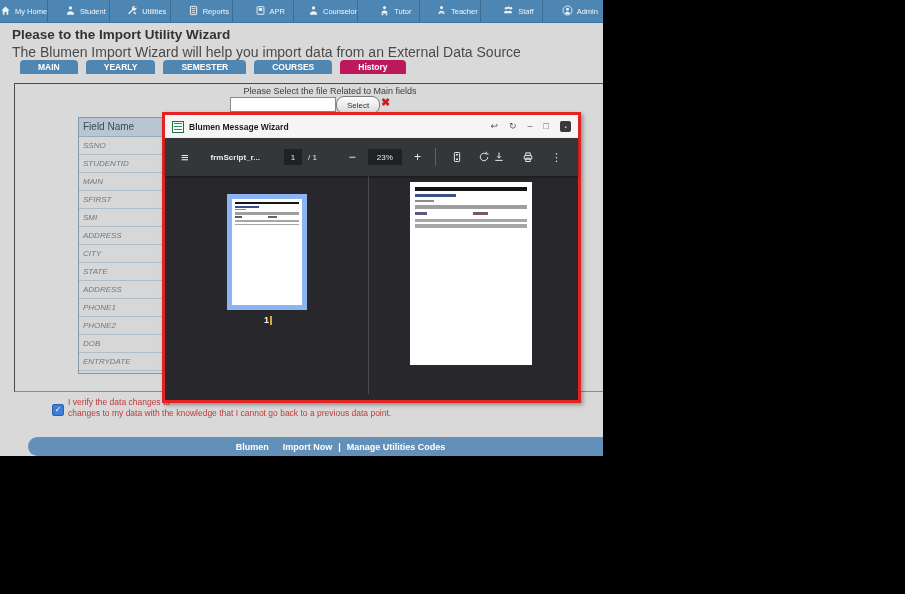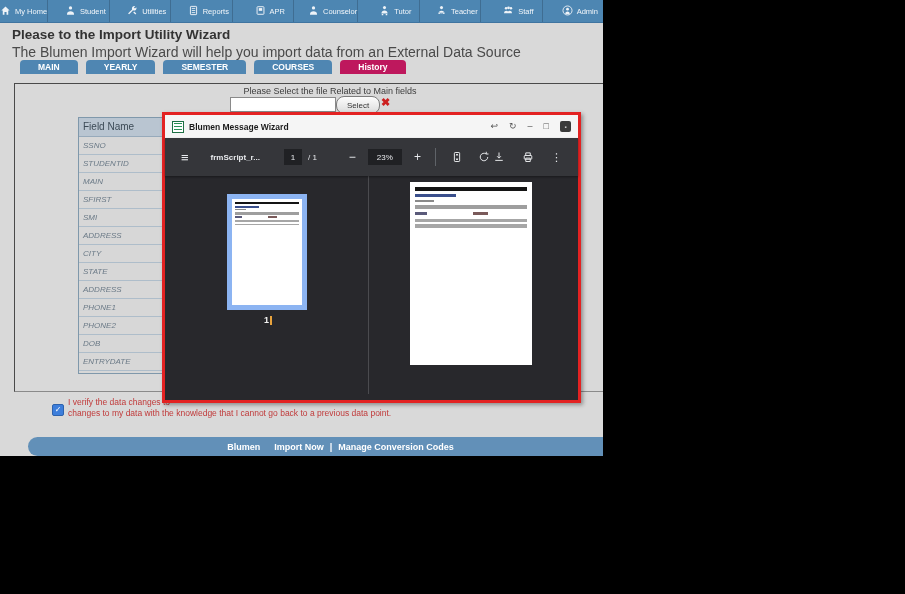--- a/index.html
+++ b/index.html
@@ -222,21 +222,21 @@
 
     <div class="verify-box">✓</div>
     <div class="verify-l1">I verify the data changes to</div>
     <div class="verify-l2">changes to my data with the knowledge that I cannot go back to a previous data point.</div>
 
     <div class="footer-bar">
       <div class="grp">
         <span class="footer-link">Blumen</span>
         <span class="footer-link">Import Now</span>
         <span class="footer-sep">|</span>
-        <span class="footer-link">Manage Conversion Codes</span>
+        <span class="footer-link">Manage Utilities Codes</span>
       </div>
     </div>
 
     <div class="modal">
       <div class="titlebar">
         <span class="green-doc-icon">
             <i></i>
             <i></i>
             <i></i>
           </span>

